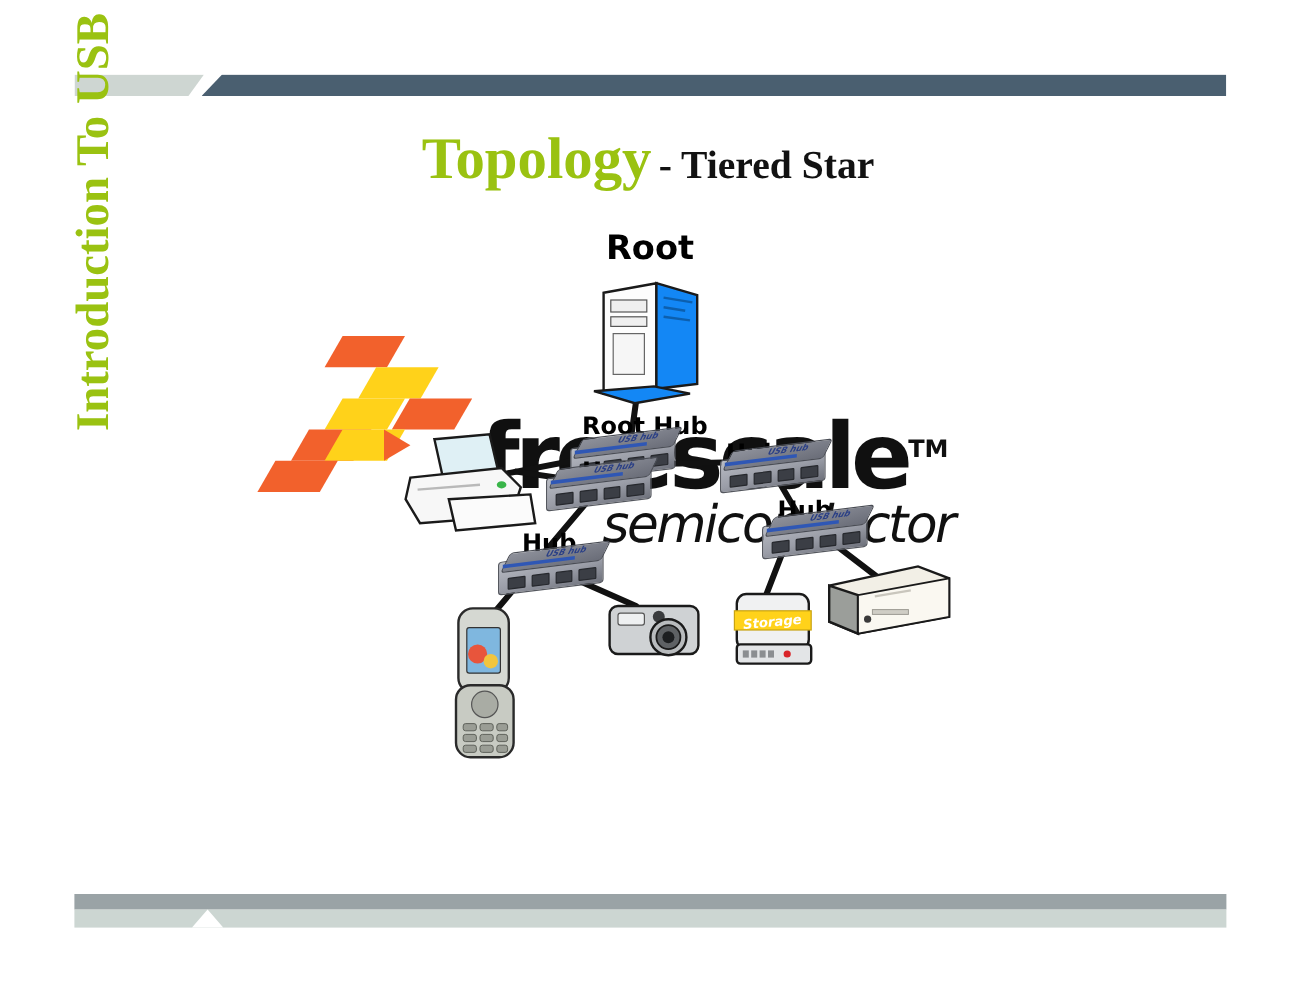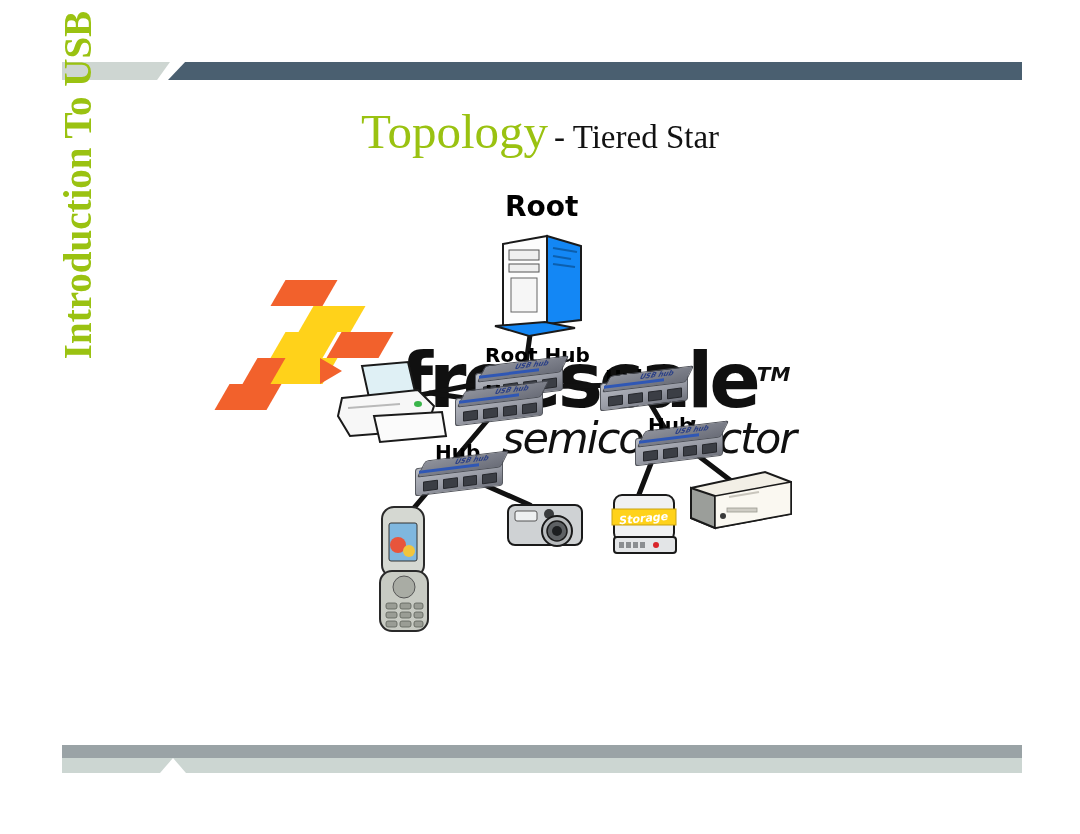--- a/index.html
+++ b/index.html
@@ -61,28 +61,28 @@
   
   #title-block {
     position: absolute;
     left: 0; top: 103px;
     width: 1080px;
     text-align: center;
     white-space: nowrap;
   }
   #title-main {
     font-family: "Liberation Serif", serif;
-    font-weight: normal;
+    font-weight: bold;
     font-size: 49px;
     color: #9ac211;
     letter-spacing: 0px;
   }
   #title-sub {
     font-family: "Liberation Serif", serif;
-    font-weight: normal;
+    font-weight: bold;
     font-size: 33px;
     color: #121212;
     margin-left: 6px;
   }
 
   
   #sidebar-label {
     position: absolute;
     left: 42px;
     top: 190px;
@@ -138,21 +138,20 @@
     color: #101010;
     letter-spacing: -4px;
     line-height: 0.95;
   }
   #fs-tm {
     font-family: "DejaVu Sans", sans-serif;
     font-weight: bold;
     font-size: 20px;
     vertical-align: super;
     letter-spacing: 0px;
-    font-style: italic;
   }
   #fs-semi {
     position: absolute;
     left: 272px; top: 238px;
     font-family: "DejaVu Sans", sans-serif;
     font-style: italic;
     font-weight: normal;
     font-size: 43px;
     color: #101010;
     letter-spacing: -2px;

